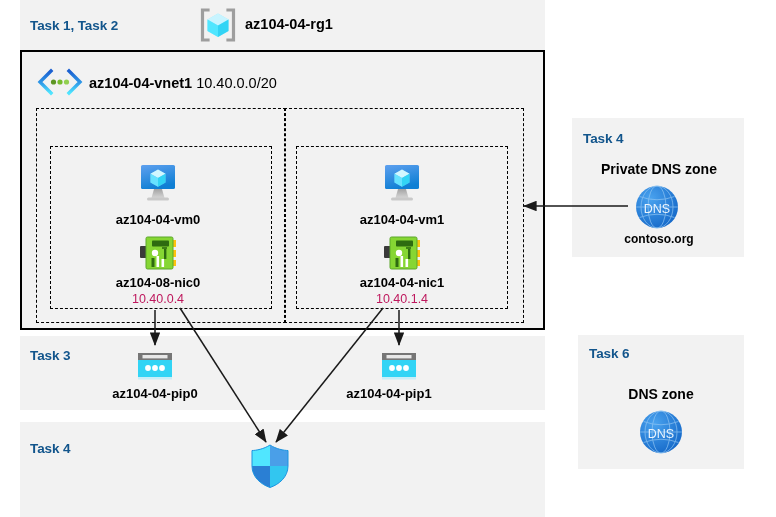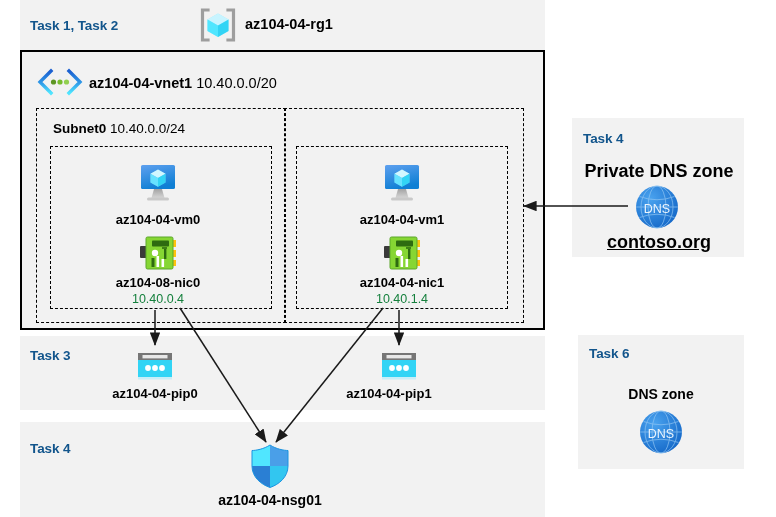--- a/index.html
+++ b/index.html
@@ -61,21 +61,21 @@
     position: absolute;
     font-weight: bold;
     font-size: 13px;
     color: #000;
     white-space: nowrap;
     text-align: right;
   }
   .node-sub {
     position: absolute;
     font-size: 12.5px;
-    color: #15803d;
+    color: #be185d;
     white-space: nowrap;
     text-align: center;
   }
   .hdr-row {
     position: absolute;
     font-size: 13.5px;
     color: #000;
     white-space: nowrap;
   }
   .hdr-row b { font-weight: bold; }
@@ -137,23 +137,20 @@
   </div>
   <div class="hdr-row" style="left:89px; top:75px; font-size:14.5px;">
     <b>az104-04-vnet1</b><span class="norm">&nbsp;</span><span class="norm">10.40.0.0/20</span>
   </div>
 
   <div class="dashed-outer" id="subnet0-outer"></div>
   <div class="dashed-outer" id="subnet1-outer"></div>
   <div class="dashed-inner" id="subnet0-inner"></div>
   <div class="dashed-inner" id="subnet1-inner"></div>
 
-  <div class="hdr-row" style="left:53px; top:121px;">
-    <b>Subnet0</b><span class="norm">&nbsp;</span><span class="norm">10.40.0.0/24</span>
-  </div>
 
 
   <div class="icon" style="left:134px; top:158px; width:48px; height:48px;">
     <svg width="48" height="48" viewBox="0 0 48 48">
       <defs>
         <linearGradient id="vmscreen" x1="0" y1="0" x2="0.35" y2="1">
           <stop offset="0%" stop-color="#5ea0ef"></stop>
           <stop offset="100%" stop-color="#0f7fd4"></stop>
         </linearGradient>
         <linearGradient id="vmstand" x1="0" y1="0" x2="0" y2="1">
@@ -260,43 +257,42 @@
       </defs>
       <g clip-path="url(#shieldclip)">
         <rect x="0" y="0" width="22" height="23" fill="#50e6ff"></rect>
         <rect x="22" y="0" width="22" height="23" fill="#4a9fe8"></rect>
         <rect x="0" y="23" width="22" height="23" fill="#2a7fd4"></rect>
         <rect x="22" y="23" width="22" height="23" fill="#32c6f0"></rect>
       </g>
       <path d="M22 2 C16 6 8 7.5 4 7.5 L4 23 C4 34 13 41.5 22 44.5 C31 41.5 40 34 40 23 L40 7.5 C36 7.5 28 6 22 2 Z" fill="none" stroke="#1b93e0" stroke-width="1"></path>
     </svg>
   </div>
-  <div class="node-title centered" style="left:270px; top:492px; font-size:14px;">az104-04-nsg01</div>
-
-  <div class="node-title centered" style="left:659px; top:161px; font-size:18px;">Private DNS zone</div>
+
+  <div class="node-title centered" style="left:659px; top:161px; font-size:14px;">Private DNS zone</div>
   <div class="icon" style="left:633px; top:183px; width:48px; height:48px;">
     <svg width="48" height="48" viewBox="0 0 48 48">
       <defs>
         <radialGradient id="dnsg1" cx="0.35" cy="0.3" r="0.85">
           <stop offset="0%" stop-color="#4aa3ef"></stop>
           <stop offset="100%" stop-color="#0f62c4"></stop>
         </radialGradient>
       </defs>
       <circle cx="24" cy="24" r="21" fill="url(#dnsg1)"></circle>
       <g fill="none" stroke="#8fc4f2" stroke-width="0.9" opacity="0.8">
         <ellipse cx="24" cy="24" rx="9" ry="21"></ellipse>
         <ellipse cx="24" cy="24" rx="16" ry="21"></ellipse>
         <line x1="3" y1="24" x2="45" y2="24"></line>
         <path d="M6.5 13.5 Q24 20 41.5 13.5"></path>
         <path d="M6.5 34.5 Q24 28 41.5 34.5"></path>
       </g>
       <text x="24" y="29.5" text-anchor="middle" font-family="Liberation Sans, sans-serif" font-size="12.5" fill="#eaf4fd">DNS</text>
     </svg>
   </div>
-  <div class="node-title centered" style="left:659px; top:232px; font-size:18px;text-decoration:underline;">contoso.org</div>
+  <div class="node-title centered" style="left:659px; top:232px; font-size:12px;">contoso.org</div>
 
   <div class="node-title centered" style="left:661px; top:386px; font-size:14px;">DNS zone</div>
   <div class="icon" style="left:637px; top:408px; width:48px; height:48px;">
     <svg width="48" height="48" viewBox="0 0 48 48">
       <circle cx="24" cy="24" r="21" fill="url(#dnsg1)"></circle>
       <g fill="none" stroke="#8fc4f2" stroke-width="0.9" opacity="0.8">
         <ellipse cx="24" cy="24" rx="9" ry="21"></ellipse>
         <ellipse cx="24" cy="24" rx="16" ry="21"></ellipse>
         <line x1="3" y1="24" x2="45" y2="24"></line>
         <path d="M6.5 13.5 Q24 20 41.5 13.5"></path>

